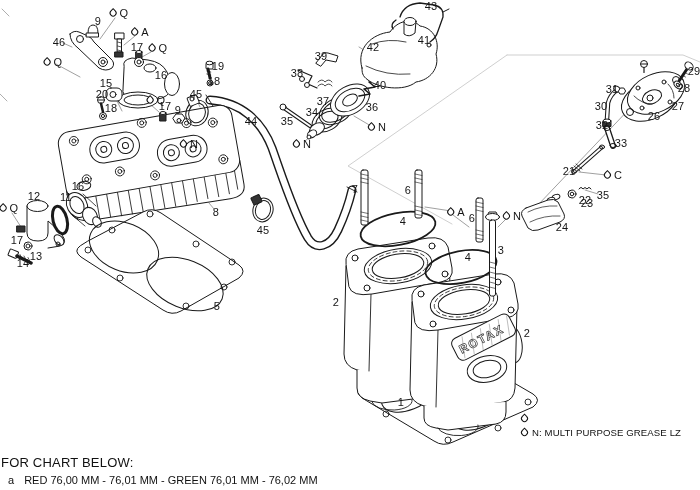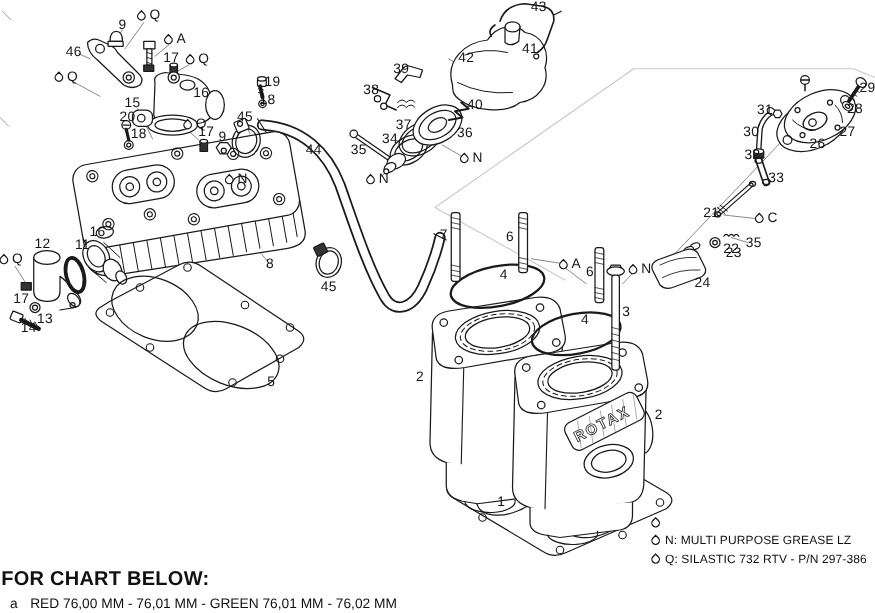--- a/index.html
+++ b/index.html
@@ -18,21 +18,21 @@
   .callout.glue{display:flex;align-items:center;gap:3px;}
   .drop{
     display:inline-block;width:5px;height:5px;border:1px solid #111;
     border-radius:0 50% 50% 50%;transform:rotate(45deg);background:#fff;
     flex:0 0 auto;
   }
   .legend{position:absolute;left:521px;top:411px;}
   .legend-row{display:flex;align-items:center;gap:4px;height:14.6px;font-size:9.6px;letter-spacing:0.1px;}
   .legend-row .drop{width:5px;height:5px;}
   .footer{position:absolute;left:1px;top:455px;}
-  .footer-heading{font-size:16px;font-weight:bold;letter-spacing:0.2px;}
+  .footer-heading{font-size:13px;font-weight:normal;letter-spacing:0.2px;}
   .footer-row{display:flex;margin-top:4px;font-size:11px;}
   .footer-row .row-key{margin-left:7px;}
   .footer-row .row-val{margin-left:10px;}
 </style>
 </head>
 <body>
 
 <div class="stage">
 
 <svg width="700" height="490" viewBox="0 0 700 490">
@@ -455,24 +455,20 @@
     </div>
 
 <div class="legend" id="legend-rows">
       <div class="legend-row">
         <span class="drop"></span>
       </div>
       <div class="legend-row">
         <span class="drop"></span>
         <span>N: MULTI PURPOSE GREASE LZ</span>
       </div>
-      <div class="legend-row">
-        <span class="drop"></span>
-        <span>Q: SILASTIC 732 RTV - P/N 297-386</span>
-      </div>
     </div>
 
 <div class="footer">
   <div class="footer-heading">FOR CHART BELOW:</div>
   <div class="footer-row">
     <span class="row-key">a</span>
     <span class="row-val">RED 76,00 MM - 76,01 MM - GREEN 76,01 MM - 76,02 MM</span>
   </div>
 </div>
 

